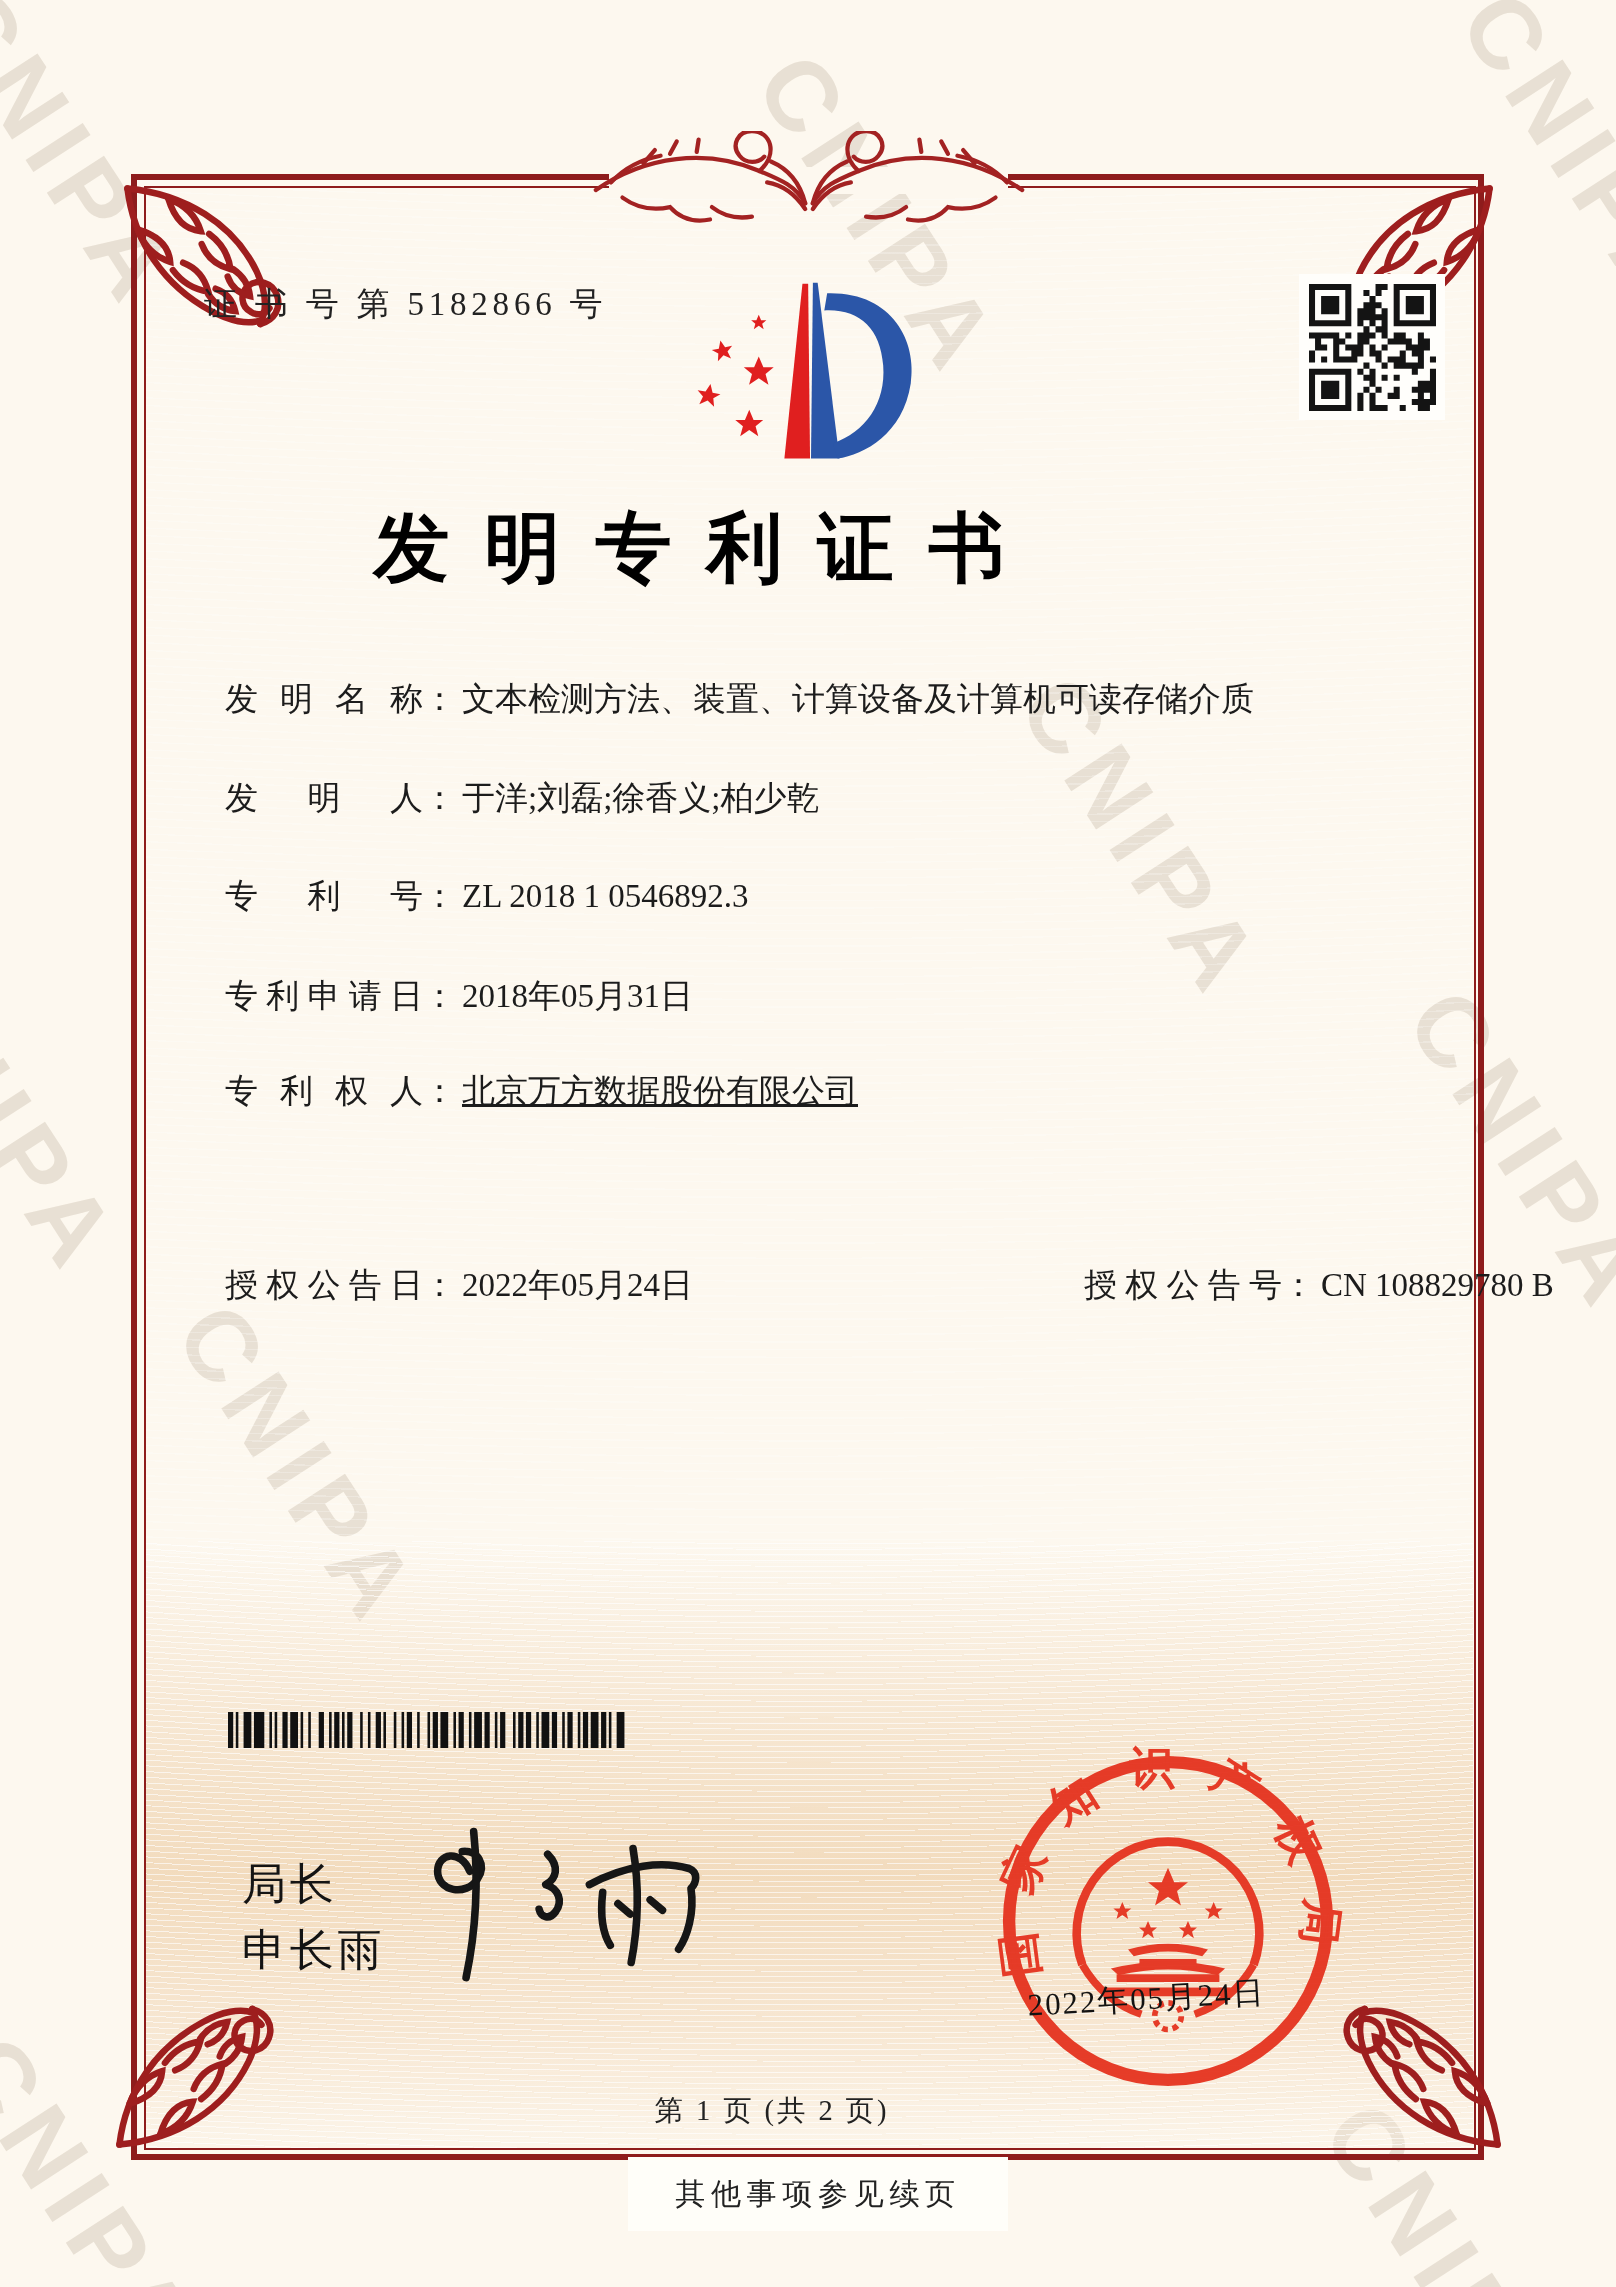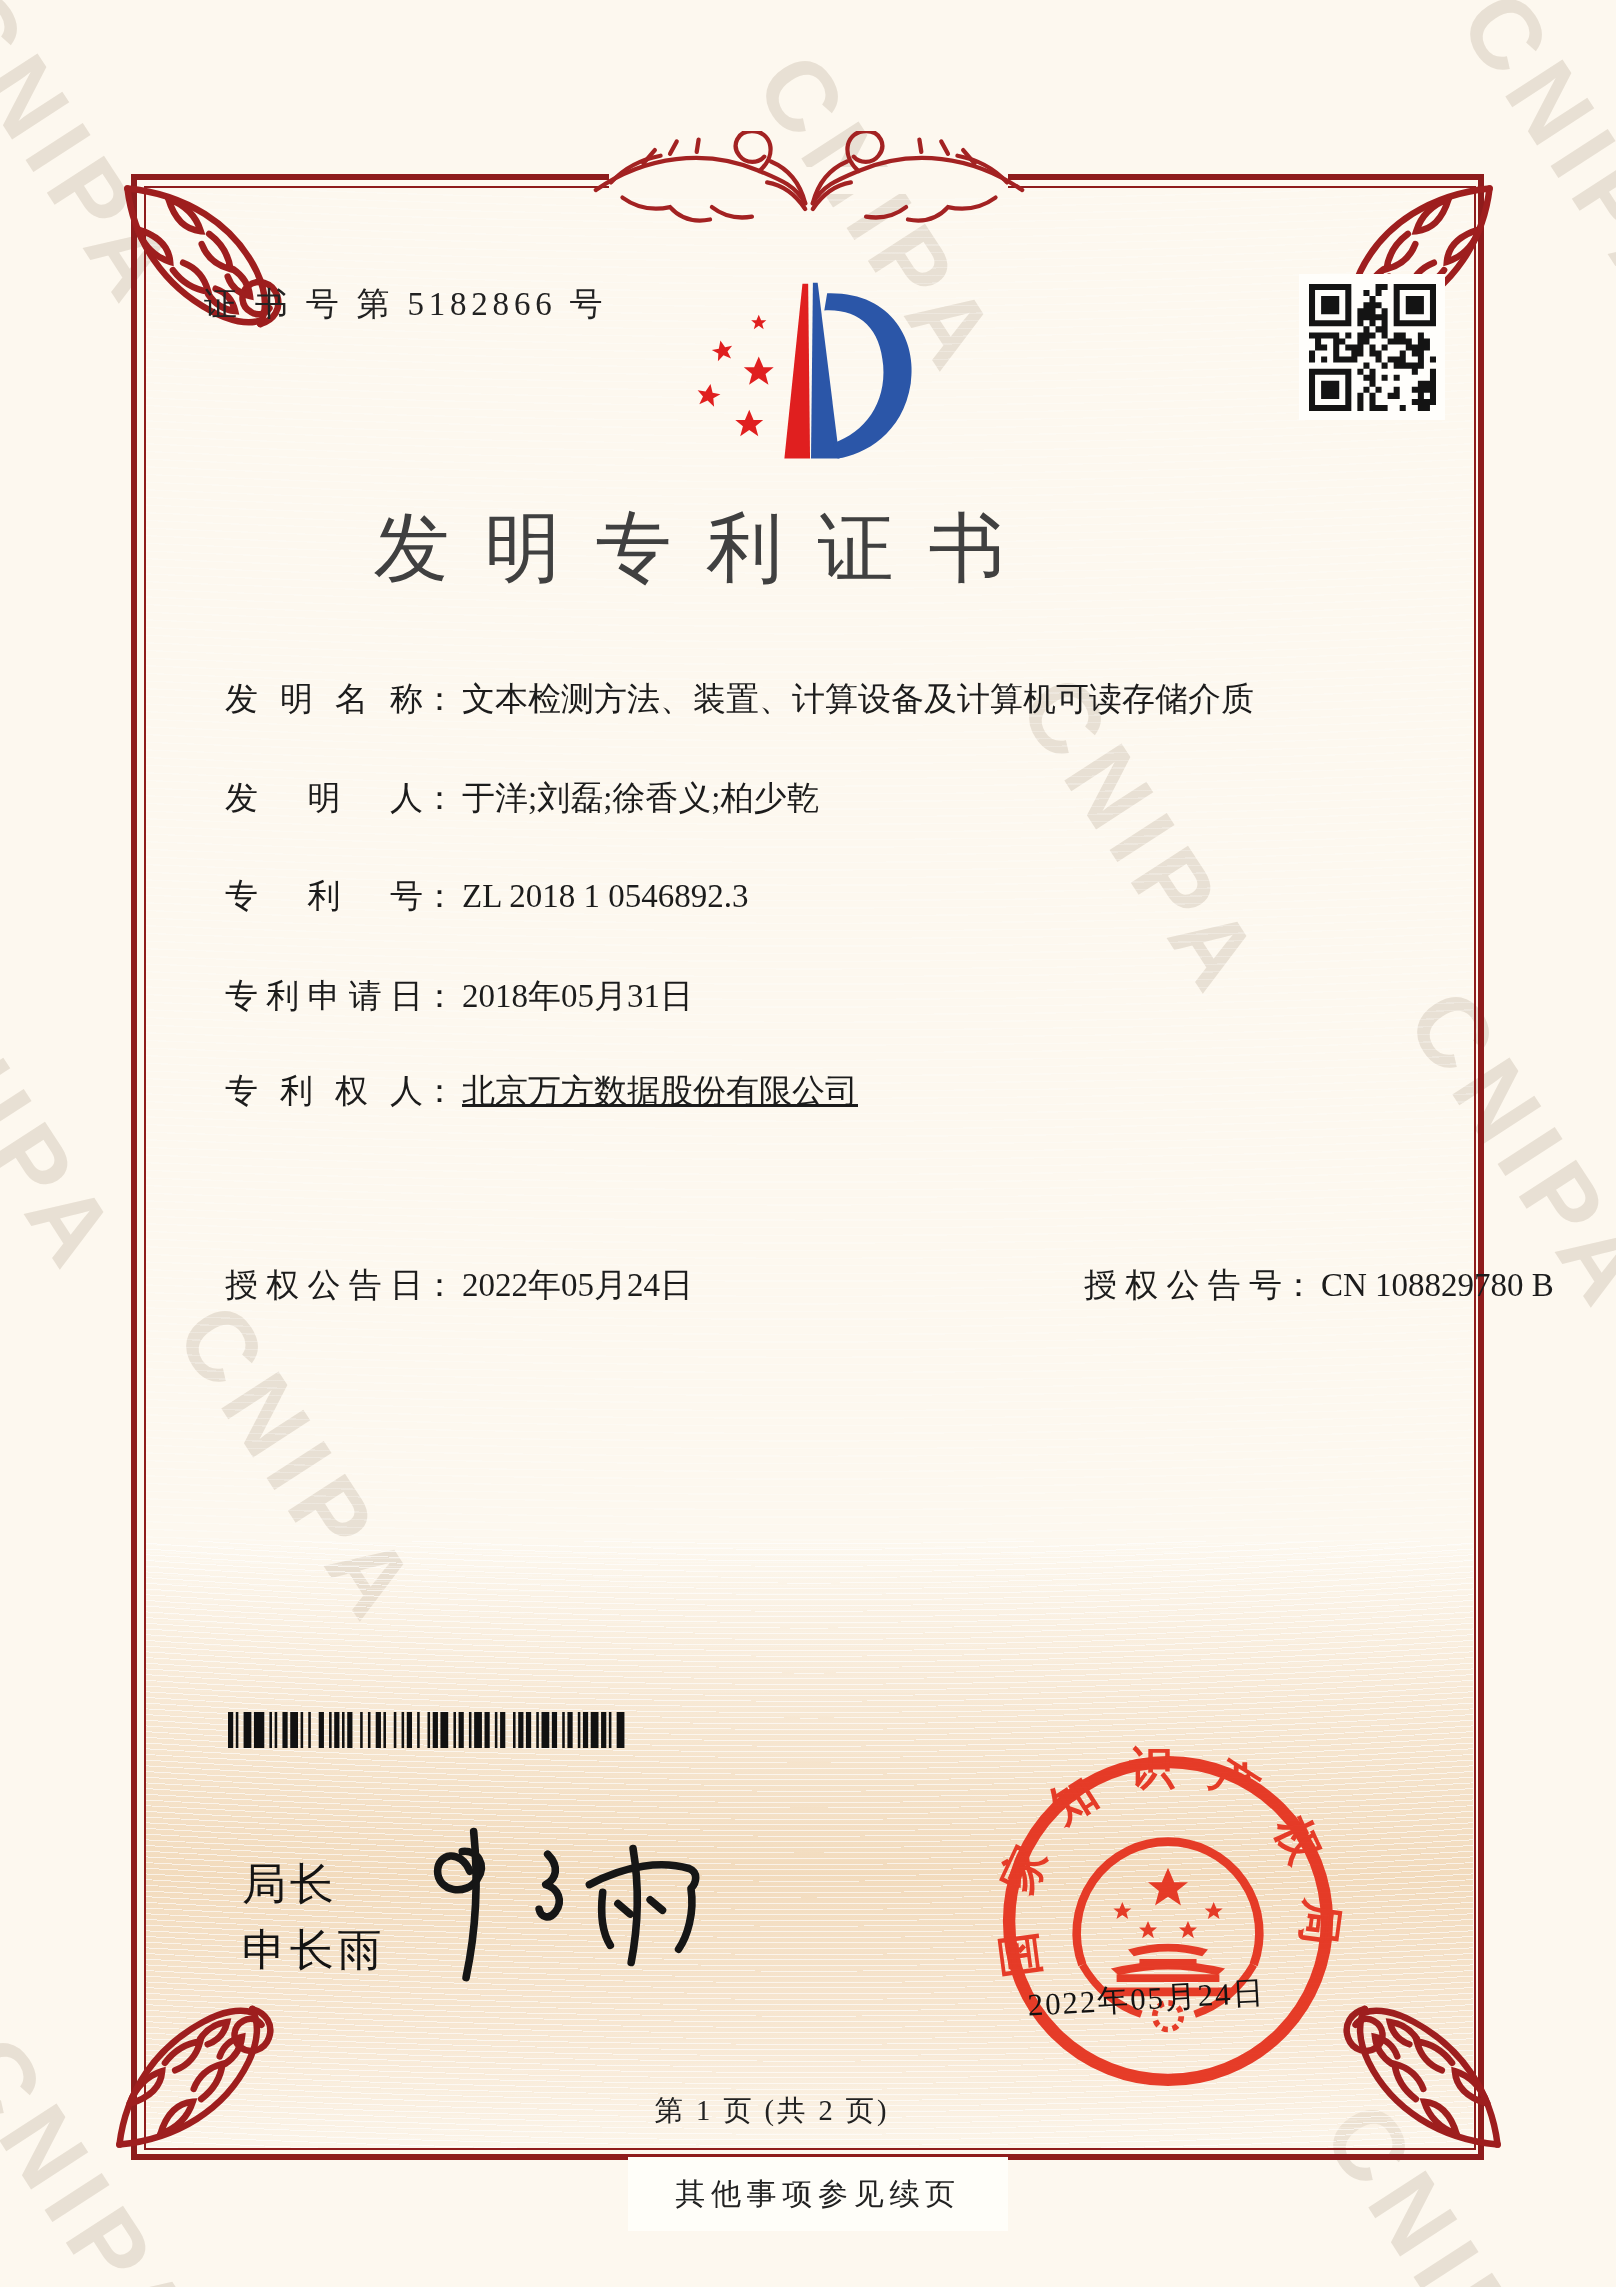--- a/index.html
+++ b/index.html
@@ -63,21 +63,21 @@
     position:absolute;left:204px;top:282px;z-index:4;
     font-size:33px;letter-spacing:4.8px;color:#222;
   }
   .logo{position:absolute;left:678px;top:259px;width:285px;height:232px;z-index:4;}
   .qr{
     position:absolute;left:1299px;top:274px;width:146px;height:146px;
     background:#fffefb;z-index:4;display:flex;align-items:center;justify-content:center;
   }
   .doc-title{
     position:absolute;left:0;top:498px;width:1378px;z-index:4;
-    text-align:center;font-size:76px;font-weight:normal;color:#404040;
+    text-align:center;font-size:76px;font-weight:bold;color:#000000;
     letter-spacing:0.46em;text-indent:0.46em;
   }
   
   .row{position:absolute;left:225px;z-index:4;font-size:33px;white-space:nowrap;}
   .flabel{
     display:inline-block;width:198px;text-align:justify;text-align-last:justify;
     vertical-align:bottom;
   }
   .colon{display:inline-block;}
   .fvalue{margin-left:6px;}

